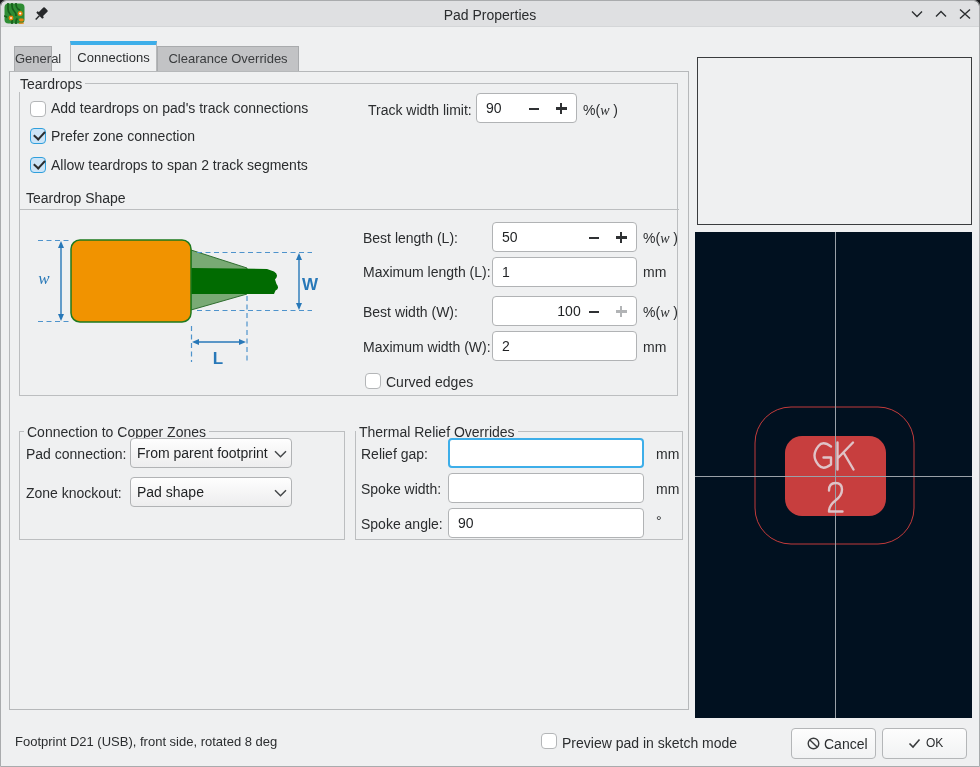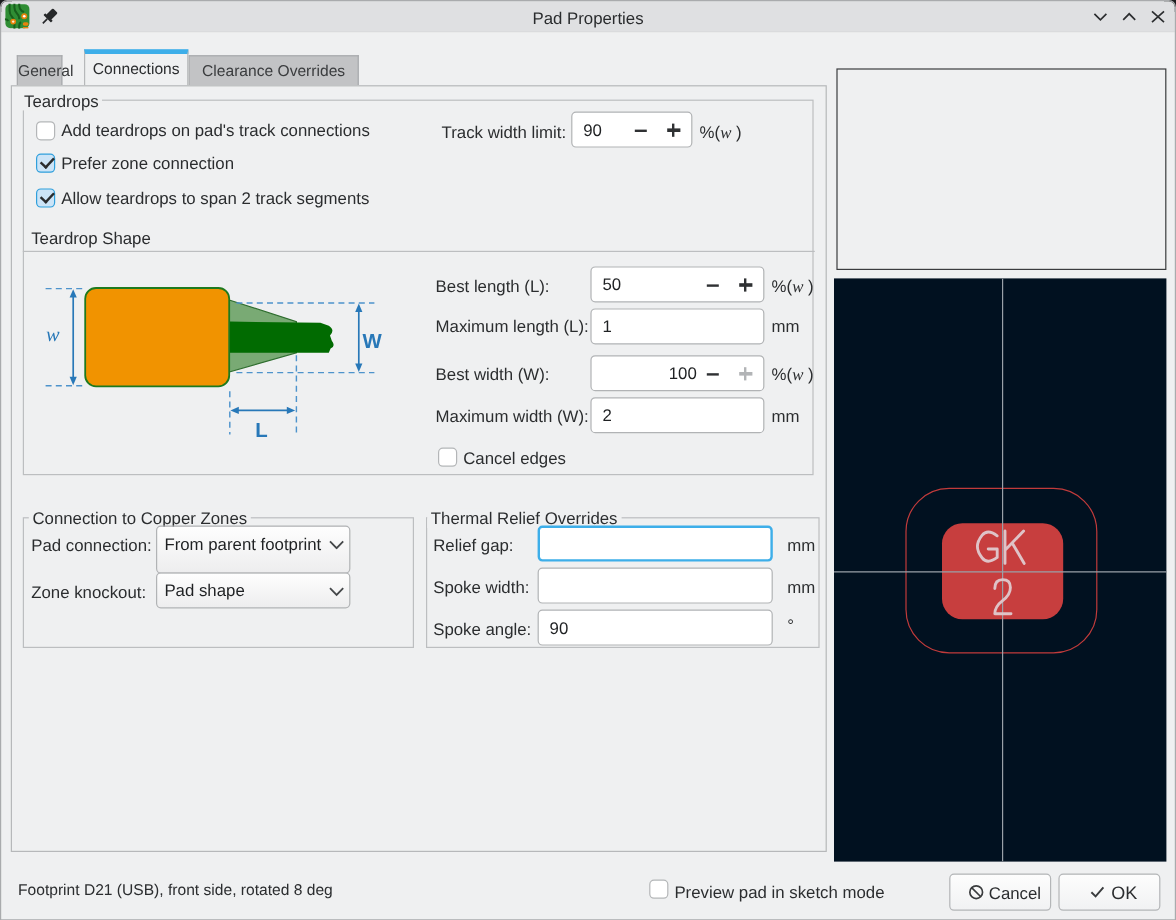--- a/index.html
+++ b/index.html
@@ -178,26 +178,26 @@
 <div class="input" style="left:492px; top:296px; width:145px; height:30px;text-align:center;">100</div>
 <div class="spin-m" style="left:589px; top:310.5px;"></div>
 <div class="spin-p dis" style="left:615.5px; top:306px;"></div>
 <div class="sfx" style="left:643px; top:304px;">%(<i style="font-family:'Liberation Serif',serif;">w</i> )</div>
 
 <div class="lbl" style="left:363px; top:339px;">Maximum width (W):</div>
 <div class="input" style="left:492px; top:331px; width:145px; height:30px;">2</div>
 <div class="sfx" style="left:643px; top:339px;">mm</div>
 
 <div class="cb off" style="left:365px; top:373px;"></div>
-<div class="lbl" style="left:386px; top:374px;">Cancel edges</div>
+<div class="lbl" style="left:386px; top:374px;">Curved edges</div>
 
 <div class="abs gbox" style="left:19px; top:431px; width:326px; height:109px;"></div>
 <div class="glabel" style="left:24px; top:424px;">Connection to Copper Zones</div>
 <div class="lbl" style="left:26px; top:446px;">Pad connection:</div>
-<div class="combo" style="left:130px; top:438px; width:162px; height:40px;">From parent footprint</div>
+<div class="combo" style="left:130px; top:438px; width:162px; height:30px;">From parent footprint</div>
 <div class="cbv" style="left:274px; top:450px;">
     <svg width="13" height="8" viewBox="0 0 13 8" fill="none" stroke="#45484a" stroke-width="1.5">
       <path d="M1,1.2 L6.5,6.8 L12,1.2"></path>
     </svg>
   </div>
 <div class="lbl" style="left:26px; top:485px;">Zone knockout:</div>
 <div class="combo" style="left:130px; top:477px; width:162px; height:30px;">Pad shape</div>
 <div class="cbv" style="left:274px; top:489px;">
     <svg width="13" height="8" viewBox="0 0 13 8" fill="none" stroke="#45484a" stroke-width="1.5">
       <path d="M1,1.2 L6.5,6.8 L12,1.2"></path>
@@ -241,13 +241,13 @@
       <line x1="2.9" y1="2.9" x2="10.1" y2="10.1"></line>
     </svg>
   </div>
 <div class="lbl" style="left:824px; top:736px; font-size:14px;">Cancel</div>
 <div class="btn" id="btn-ok" style="left:882px; top:728px; width:85px; height:31px;"></div>
 <div class="cbv" style="left:908px; top:738px;">
     <svg width="13" height="11" viewBox="0 0 13 11" fill="none" stroke="#3a3c3e" stroke-width="1.6">
       <path d="M1.5,5.5 L5,9 L11.5,1.5"></path>
     </svg>
   </div>
-<div class="lbl" style="left:926px; top:736px; font-size:15px;">OK</div>
+<div class="lbl" style="left:926px; top:736px; font-size:12px;">OK</div>
 
 </body></html>

